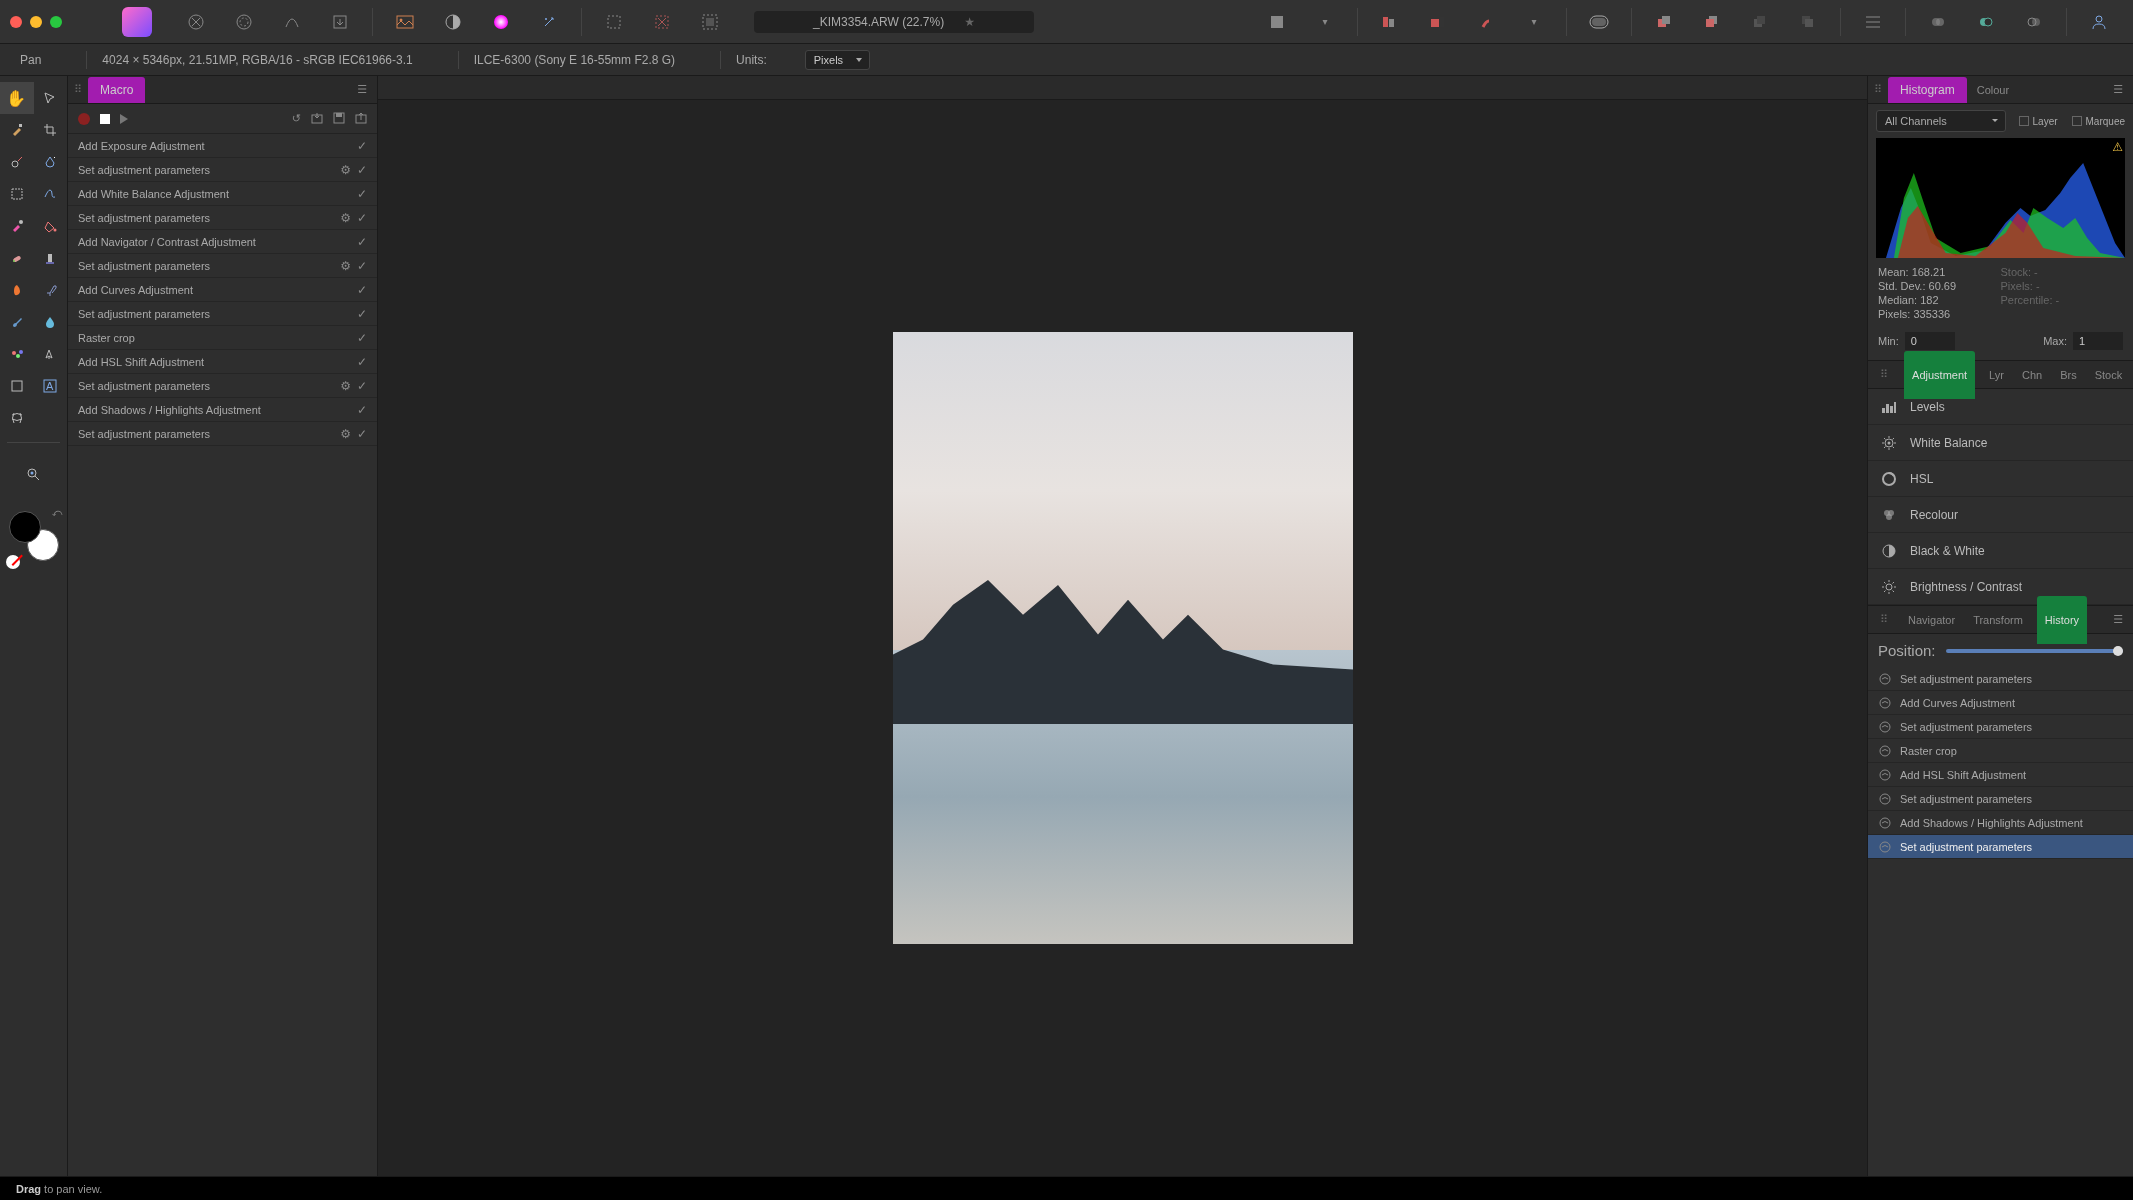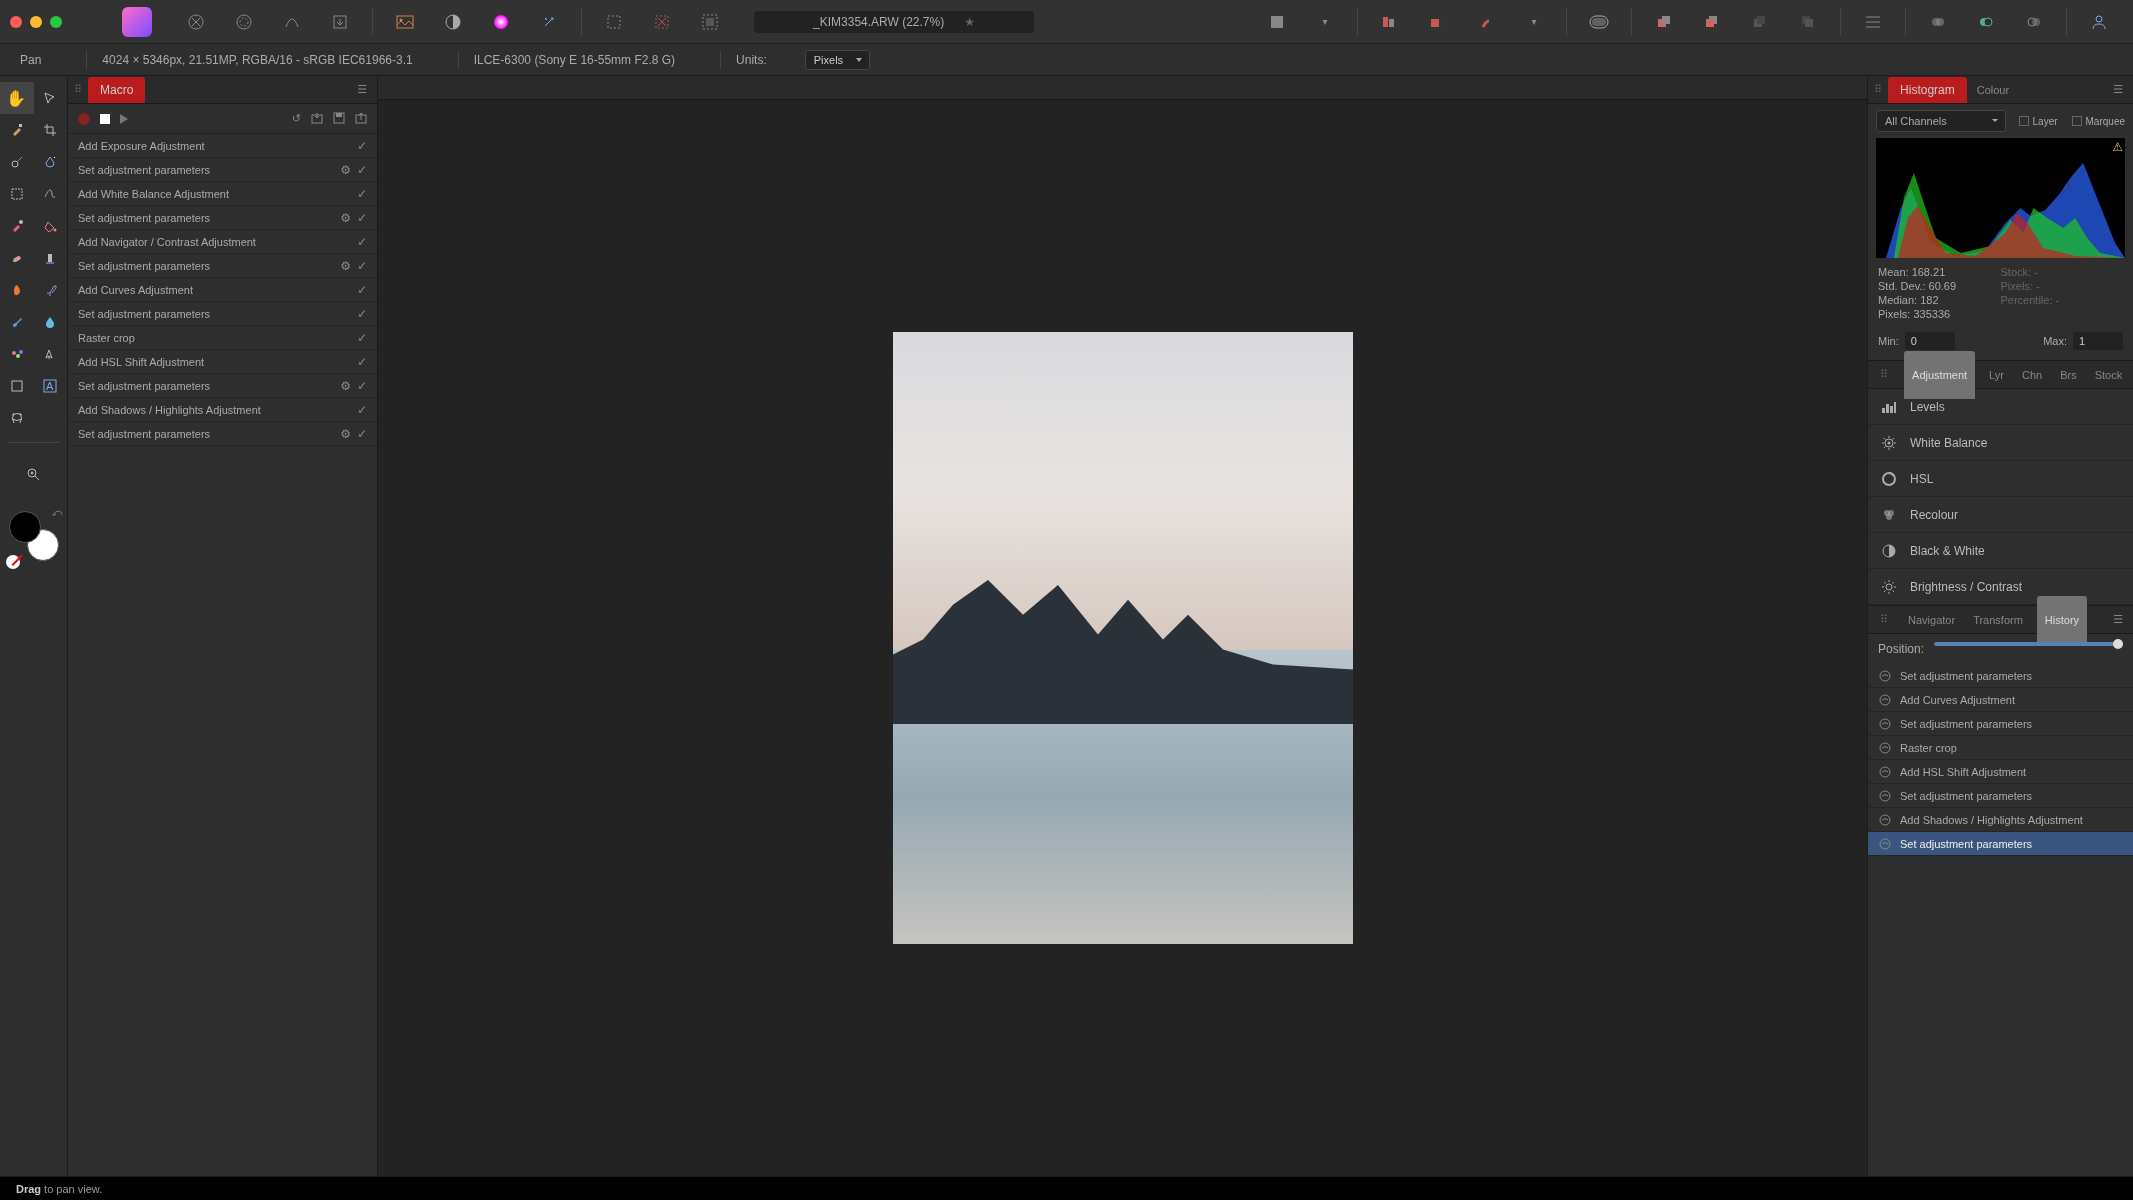--- a/index.html
+++ b/index.html
@@ -41,21 +41,21 @@
     .tool-hr { width: 80%; border: none; border-top: 1px solid #444; margin: 8px 0; }
     .zoom-icon { margin-top: 8px; }
     .no-fill { width: 14px; height: 14px; border-radius: 50%; background: #fff; position: absolute; bottom: -8px; left: -3px; }
     .no-fill::after { content: ""; display: block; width: 100%; height: 2px; background: #f00; transform: rotate(-45deg) translateY(6px); }
     .swap-arrow { position: absolute; top: -4px; right: -4px; color: #888; font-size: 10px; }
 
     
     .macro-panel { background: #2e2e2e; width: 310px; border-right: 1px solid #1a1a1a; display: flex; flex-direction: column; }
     .panel-tabs { background: #2a2a2a; height: 28px; display: flex; align-items: center; border-bottom: 1px solid #1a1a1a; padding-right: 6px; }
     .panel-grip { color: #666; padding: 0 6px; cursor: grab; }
-    .panel-tab { padding: 6px 12px; font-size: 12px; color: #ccc; cursor: pointer; background: #b91c1c; border-radius: 3px 3px 0 0; }
+    .panel-tab { padding: 6px 12px; font-size: 12px; color: #ccc; cursor: pointer; background: #a21caf; border-radius: 3px 3px 0 0; }
     .panel-menu { margin-left: auto; color: #888; cursor: pointer; padding: 4px; }
     .macro-toolbar { height: 30px; display: flex; align-items: center; padding: 0 10px; border-bottom: 1px solid #222; }
     .rec-dot { width: 12px; height: 12px; background: #8b2121; border-radius: 50%; margin-right: 10px; cursor: pointer; }
     .stop-sq { width: 10px; height: 10px; background: #fff; margin-right: 10px; cursor: pointer; }
     .play-tri { width: 0; height: 0; border-left: 8px solid #777; border-top: 5px solid transparent; border-bottom: 5px solid transparent; cursor: pointer; }
     .macro-toolbar .right { margin-left: auto; display: flex; gap: 10px; color: #888; }
     .macro-toolbar .right span { cursor: pointer; }
     .macro-list { flex: 1; overflow-y: auto; }
     .macro-row { display: flex; align-items: center; height: 24px; padding: 0 10px; border-bottom: 1px solid #252525; color: #aaa; font-size: 11px; cursor: pointer; }
     .macro-row .gear { margin-left: auto; margin-right: 6px; color: #888; font-size: 12px; cursor: pointer; }
@@ -89,27 +89,27 @@
     .warn-tri { position: absolute; top: 2px; right: 2px; color: #f7c948; font-size: 12px; }
     .hist-stats { padding: 8px 10px; display: grid; grid-template-columns: 1fr 1fr; row-gap: 2px; font-size: 11px; color: #aaa; }
     .hist-stats .dim { color: #666; }
     .hist-minmax { display: flex; align-items: center; padding: 4px 10px 10px 10px; gap: 6px; font-size: 11px; color: #aaa; }
     .mm-input { background: #222; border: none; color: #ccc; padding: 3px 6px; width: 50px; font-size: 11px; }
     .spacer-flex { flex: 1; }
 
     .adj-panel { border-bottom: 1px solid #1a1a1a; }
     .panel-tabs.multi { gap: 10px; padding-left: 6px; }
     .panel-tabs.multi .mini-tab { font-size: 11px; color: #888; cursor: pointer; padding: 6px 4px; }
-    .panel-tabs.multi .mini-tab.active { color: #ddd; background: #737373; padding: 18px 8px; border-radius: 3px 3px 0 0; }
+    .panel-tabs.multi .mini-tab.active { color: #ddd; background: #15803d; padding: 18px 8px; border-radius: 3px 3px 0 0; }
     .adj-list { max-height: 216px; overflow: hidden; }
     .adj-row { display: flex; align-items: center; height: 36px; padding: 0 12px; border-bottom: 1px solid #252525; cursor: pointer; font-size: 12px; color: #bbb; }
     .adj-icon { width: 18px; height: 18px; margin-right: 12px; display: inline-flex; align-items: center; justify-content: center; color: #aaa; font-size: 14px; }
 
     .history-panel { flex: 1; display: flex; flex-direction: column; }
-    .pos-row { display: flex; align-items: flex-start; padding: 8px 10px; font-size: 12px; color: #aaa; gap: 10px; }
+    .pos-row { display: flex; align-items: center; padding: 8px 10px; font-size: 15px; color: #aaa; gap: 10px; }
     .pos-track { flex: 1; height: 4px; background: #5a7fb8; border-radius: 2px; position: relative; }
     .pos-thumb { width: 10px; height: 10px; background: #ddd; border-radius: 50%; position: absolute; right: 0; top: -3px; cursor: grab; }
     .hist-list { flex: 1; overflow-y: auto; }
     .hist-row { display: flex; align-items: center; height: 24px; padding: 0 10px; font-size: 11px; color: #aaa; cursor: pointer; border-bottom: 1px solid #252525; }
     .hist-row.sel { background: #3a5680; color: #eee; }
     .hist-row .hi { width: 14px; height: 14px; margin-right: 8px; color: #888; display: inline-flex; align-items: center; justify-content: center; }
 
     
     .status-bar { position: absolute; bottom: 0; left: 0; right: 0; height: 24px; background: #000000; color: #999; font-size: 11px; display: flex; align-items: center; padding: 0 16px; border-top: 1px solid #1a1a1a; }
     .status-bar b { color: #ccc; font-weight: 600; }

